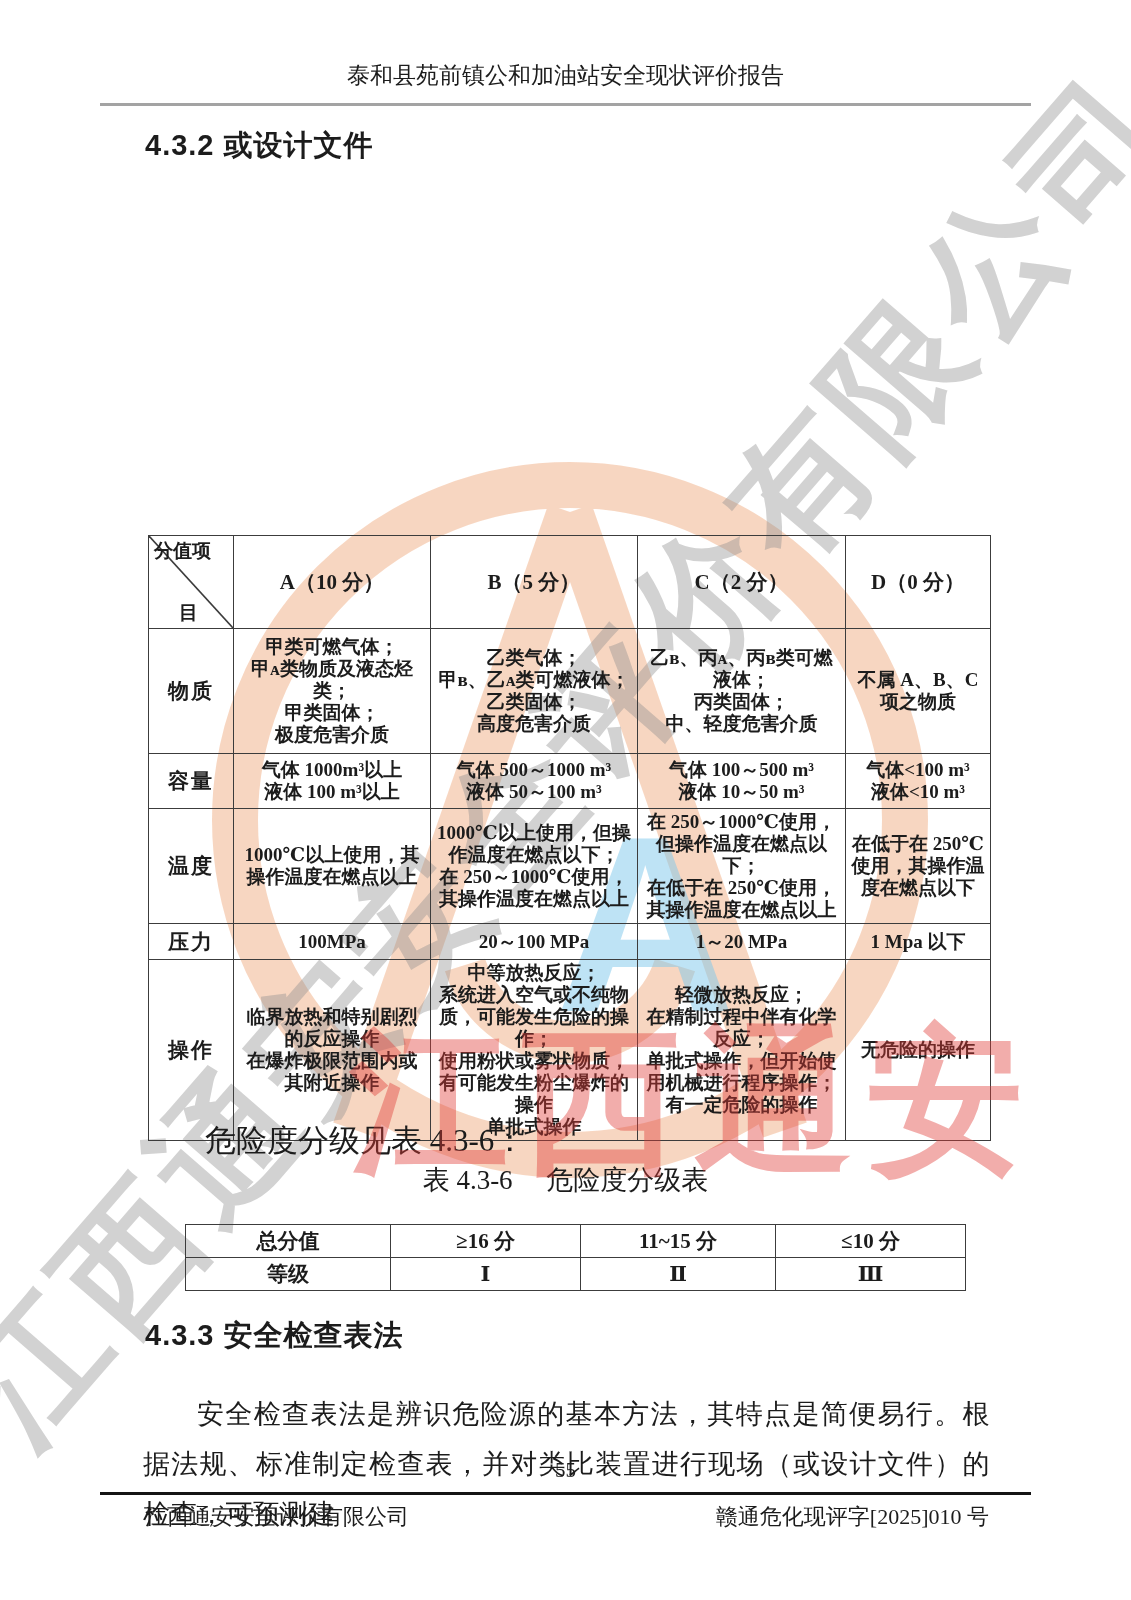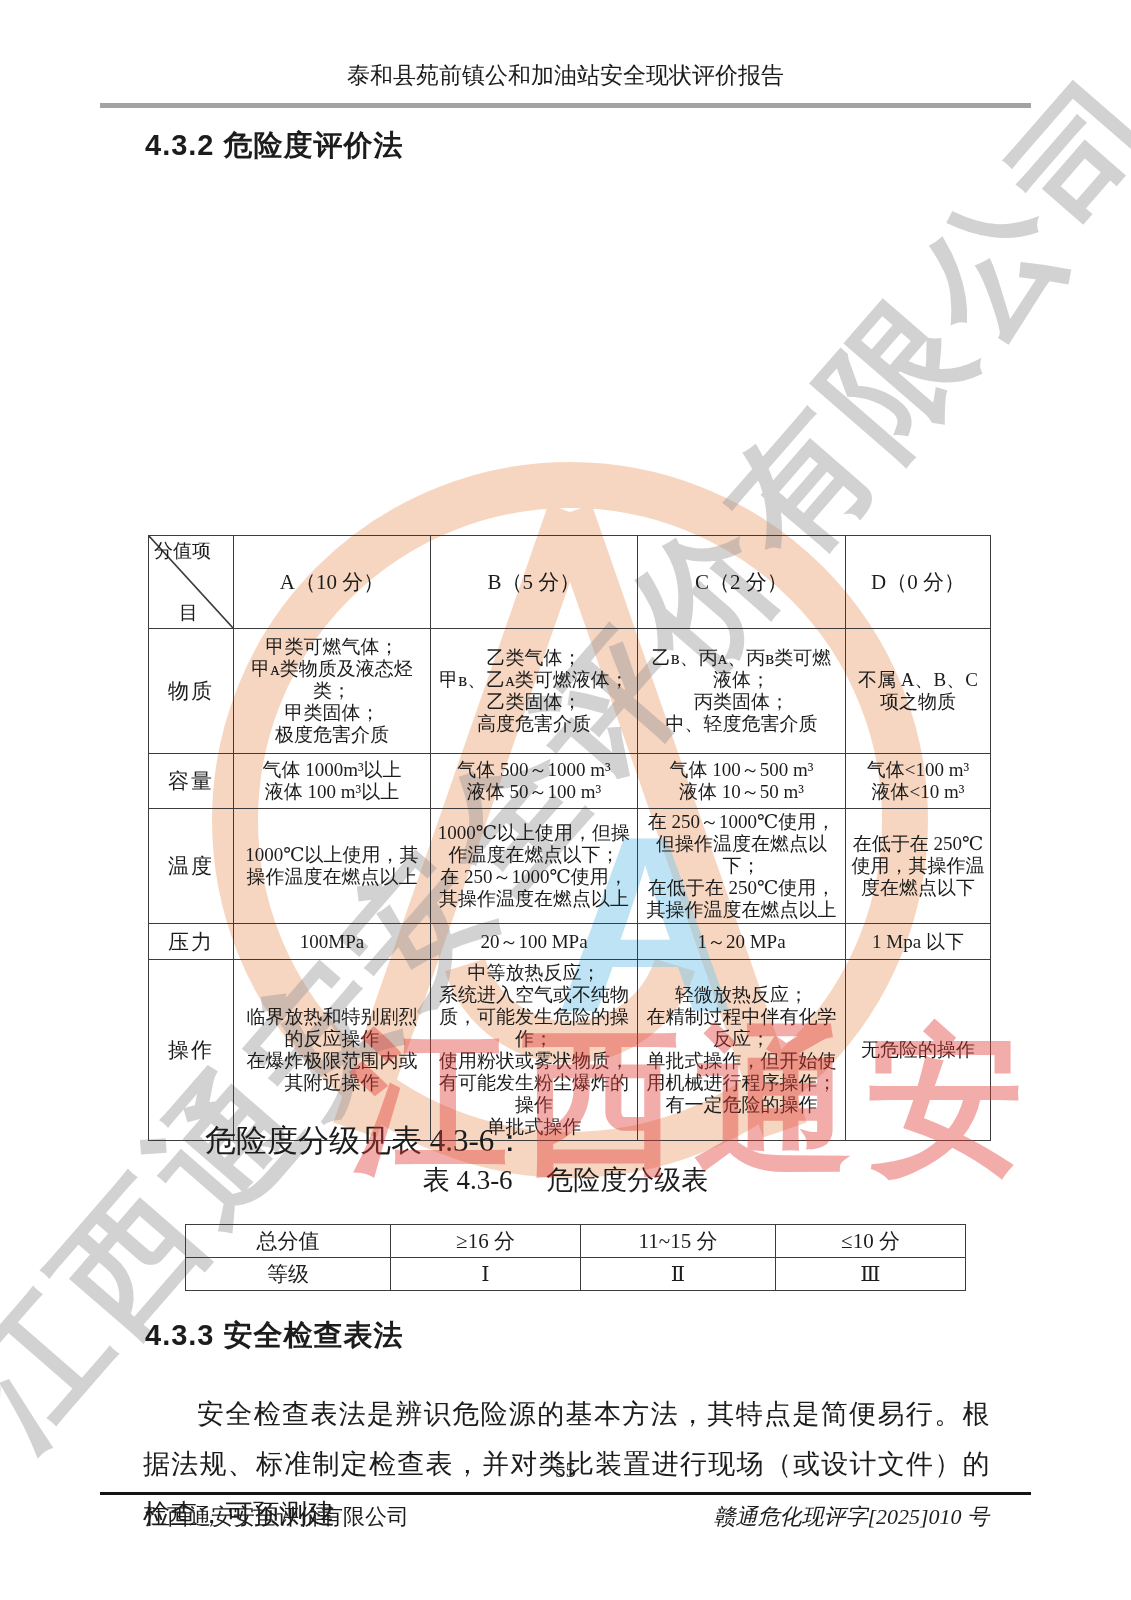--- a/index.html
+++ b/index.html
@@ -27,21 +27,21 @@
     position:absolute;left:350px;top:1022px;z-index:3;pointer-events:none;
     font-family:"Liberation Sans","DejaVu Sans",sans-serif;font-weight:bold;
     font-size:158px;line-height:1;letter-spacing:14px;white-space:nowrap;
     color:rgba(224,60,54,0.42);
   }
   
   .content{position:absolute;inset:0;z-index:1;}
   .doc-header{
     position:absolute;top:60px;left:100px;right:100px;
     text-align:center;font-size:23px;padding-bottom:12px;
-    border-bottom:5px solid #a3a3a3;
+    border-bottom:3px solid #a3a3a3;
   }
   .h-sec{
     position:absolute;left:145px;
     font-family:"Liberation Sans","DejaVu Sans",sans-serif;
     font-weight:bold;font-size:29px;letter-spacing:1px;
   }
   .h-432{top:126px;}
   .h-433{top:1316px;}
   .body-para{
     position:absolute;left:143px;width:847px;
@@ -51,21 +51,21 @@
   .p-432{top:180px;}
   .p-433{top:1362px;}
   .note-line{position:absolute;left:205px;top:1120px;font-size:31px;}
   .tbl-title{position:absolute;left:0;width:100%;text-align:center;font-size:27px;}
   .tt-1{top:486px;}
   .tt-2{top:1162px;}
   
   table.grid{border-collapse:collapse;table-layout:fixed;position:absolute;background:transparent;}
   table.grid td,table.grid th{
     border:1.6px solid #3c3c3c;text-align:center;vertical-align:middle;
-    padding:2px 5px;font-weight:normal;white-space:pre-line;overflow:hidden;
+    padding:2px 5px;font-weight:bold;white-space:pre-line;overflow:hidden;
   }
   .t435{left:148px;top:535px;width:842px;font-size:19px;line-height:22px;}
   .t435 col.c0{width:85px;} .t435 col.c1{width:197px;} .t435 col.c2{width:207px;}
   .t435 col.c3{width:208px;} .t435 col.c4{width:145px;}
   .t435 tr.r-head{height:60px;} .t435 tr.r-wz{height:125px;}
   .t435 tr.r-rl{height:55px;}  .t435 tr.r-wd{height:110px;}
   .t435 tr.r-yl{height:36px;}  .t435 tr.r-cz{height:175px;}
   .t435 .row-label{font-size:21px;letter-spacing:2px;}
   .t435 .col-head{font-size:21px;}
   .corner{position:relative;padding:0;}
@@ -73,21 +73,21 @@
   .corner .ct{position:absolute;top:4px;left:5px;font-size:19px;}
   .corner .cb{position:absolute;bottom:4px;left:30px;font-size:19px;}
   .t436{left:185px;top:1224px;width:780px;font-size:21px;}
   .t436 col.c0{width:205px;} .t436 col.c1{width:190px;}
   .t436 col.c2{width:195px;} .t436 col.c3{width:190px;}
   .t436 tr{height:31px;}
   
   .page-num{position:absolute;top:1458px;left:0;width:100%;text-align:center;font-size:21px;}
   .footer-rule{position:absolute;top:1492px;left:100px;right:100px;border-top:3.5px solid #141414;}
   .footer-left{position:absolute;top:1502px;left:145px;font-size:22px;}
-  .footer-right{position:absolute;top:1502px;right:142px;font-size:22px;font-style:italic;}
+  .footer-right{position:absolute;top:1502px;right:142px;font-size:22px;}
 </style>
 </head>
 <body>
 
 <div class="page">
 
   <div class="wm-layer">
     <svg class="wm-logo" width="800" height="800" viewBox="0 0 800 800">
       <circle cx="400" cy="400" r="335" fill="none" stroke="#f2b690" stroke-width="46"></circle>
       <path d="M400,92 L185,710" fill="none" stroke="#f2b690" stroke-width="46"></path>
@@ -99,21 +99,21 @@
   </div>
 
   <div class="wm-red">江西通安</div>
 
   <div class="content">
 
     <div class="doc-header">
       <span>泰和县苑前镇公和加油站安全现状评价报告</span>
     </div>
 
-    <div class="h-sec h-432">4.3.2 危险度评价法</div>
+    <div class="h-sec h-432">4.3.2 或设计文件</div>
 
 
 
     <table class="grid t435">
       <colgroup>
           <col class="c0">
           <col class="c1">
           <col class="c2">
           <col class="c3">
           <col class="c4">

